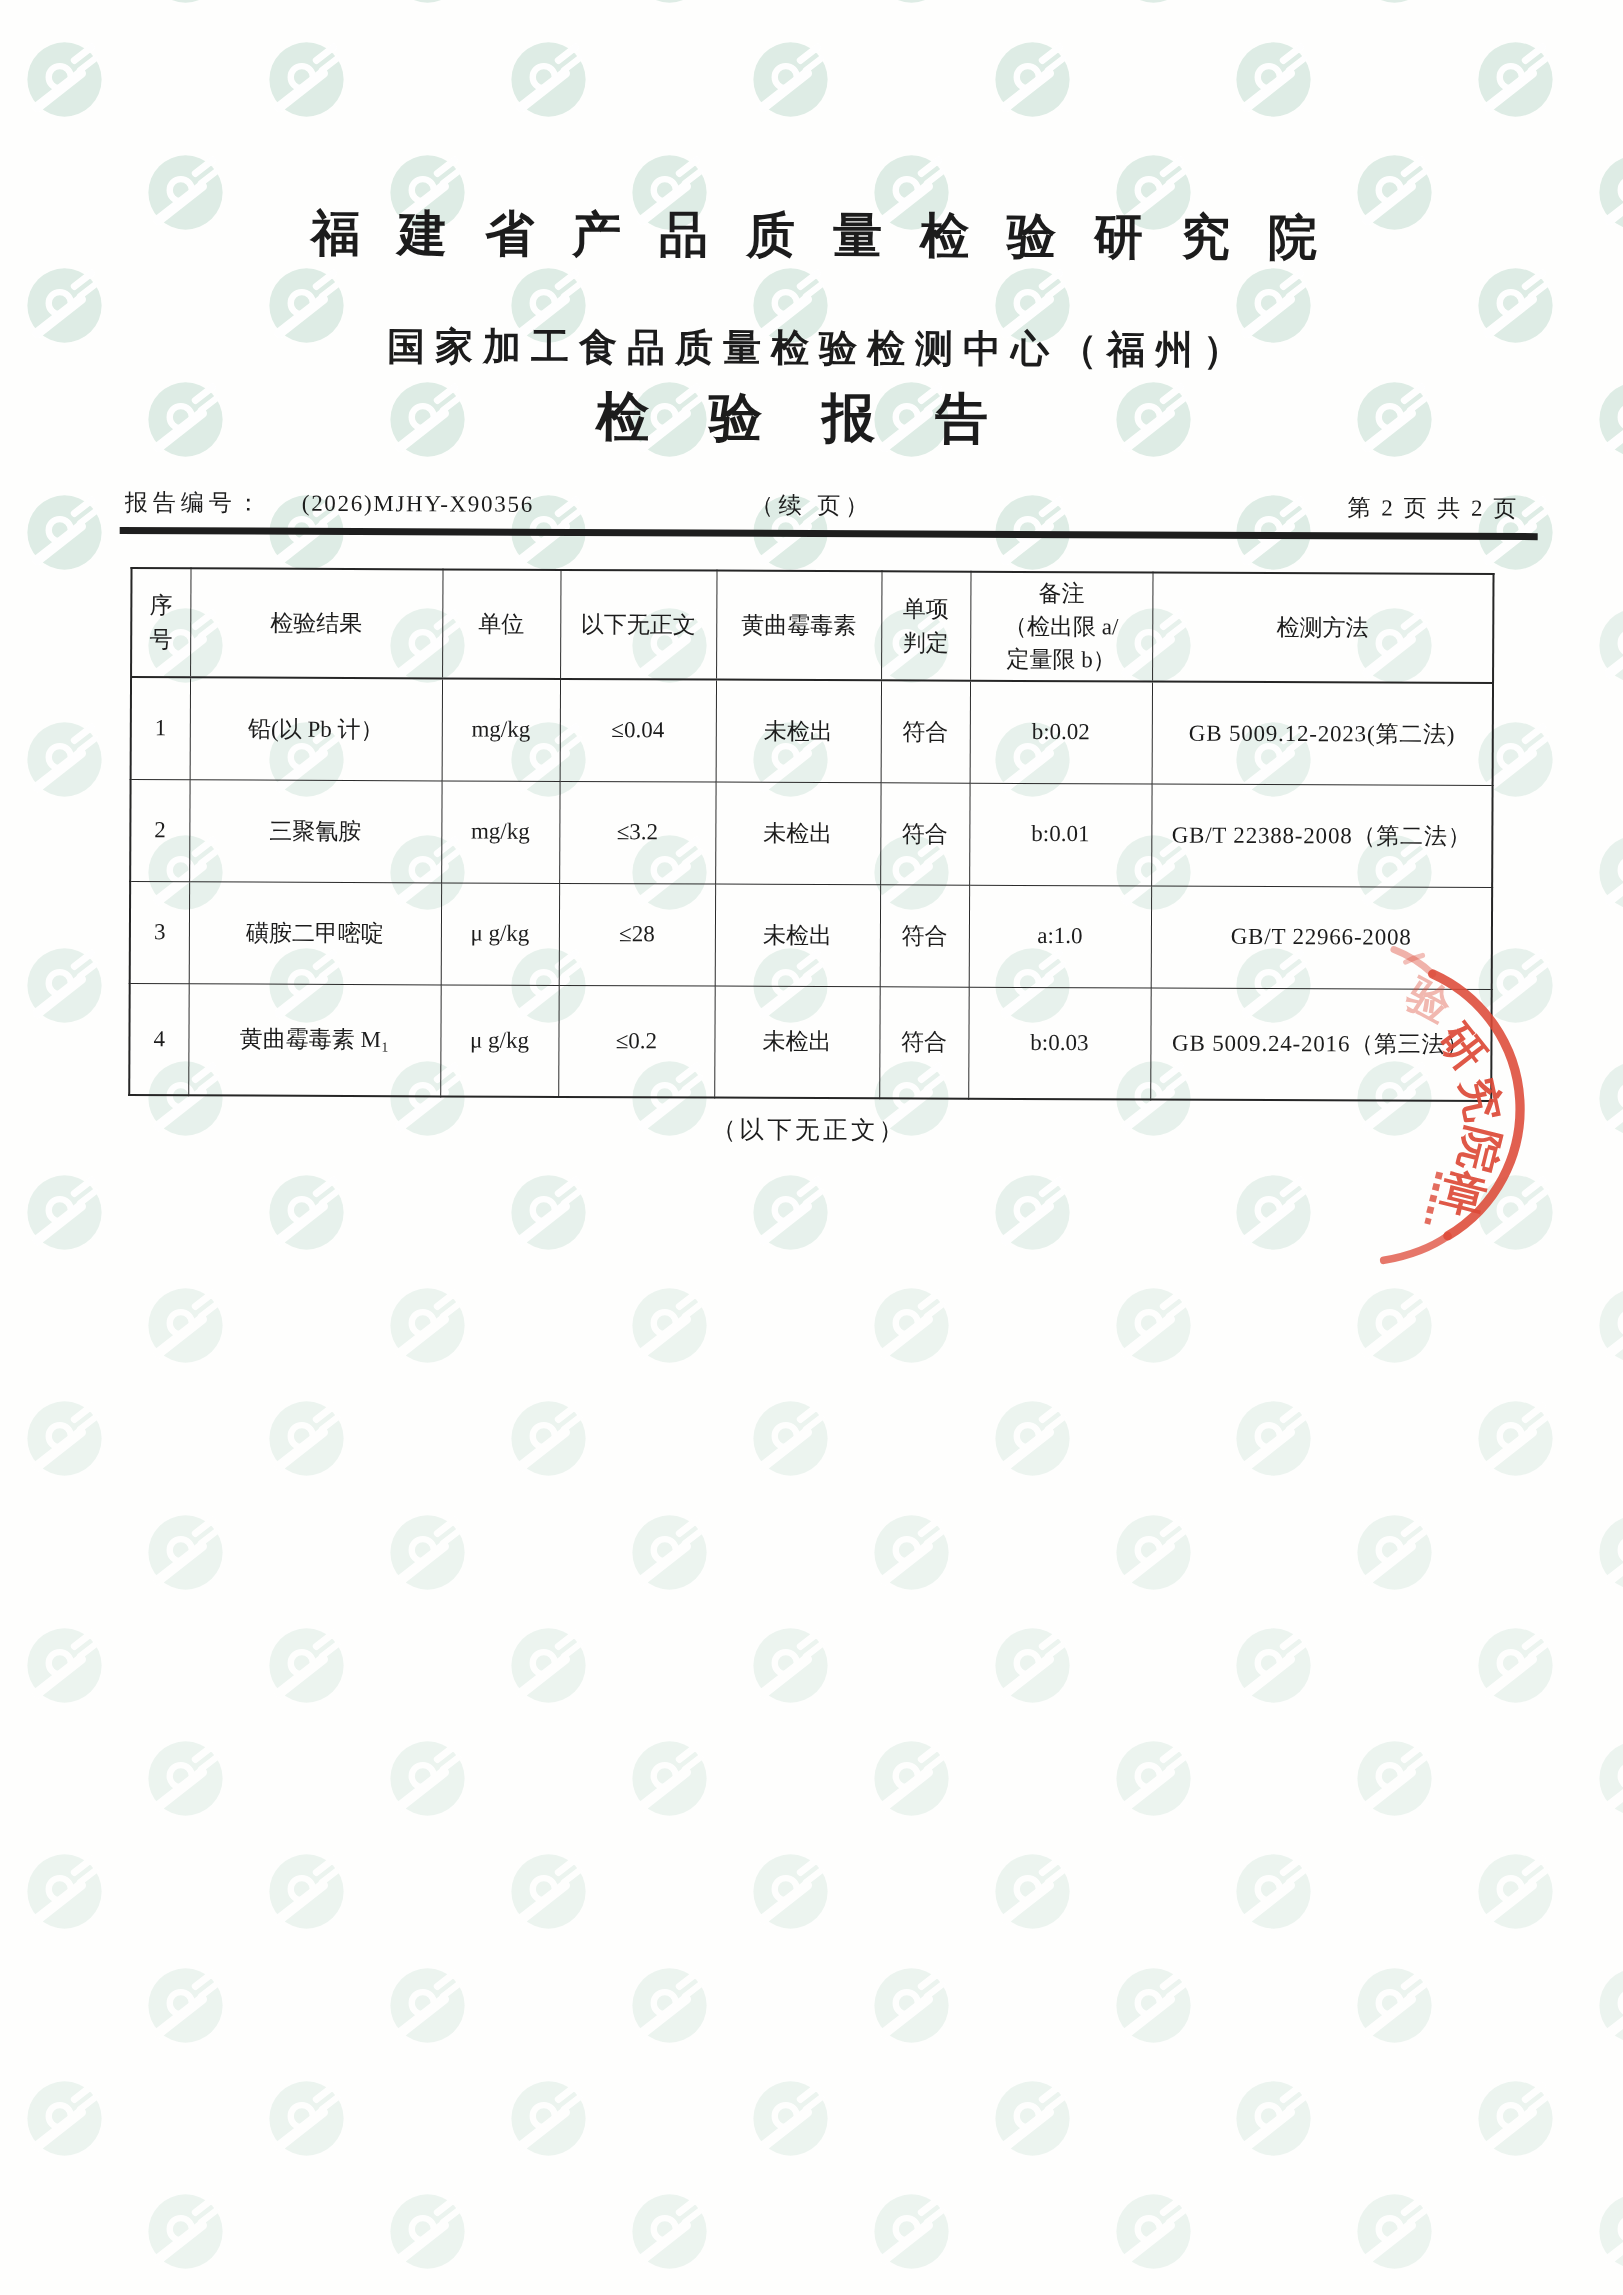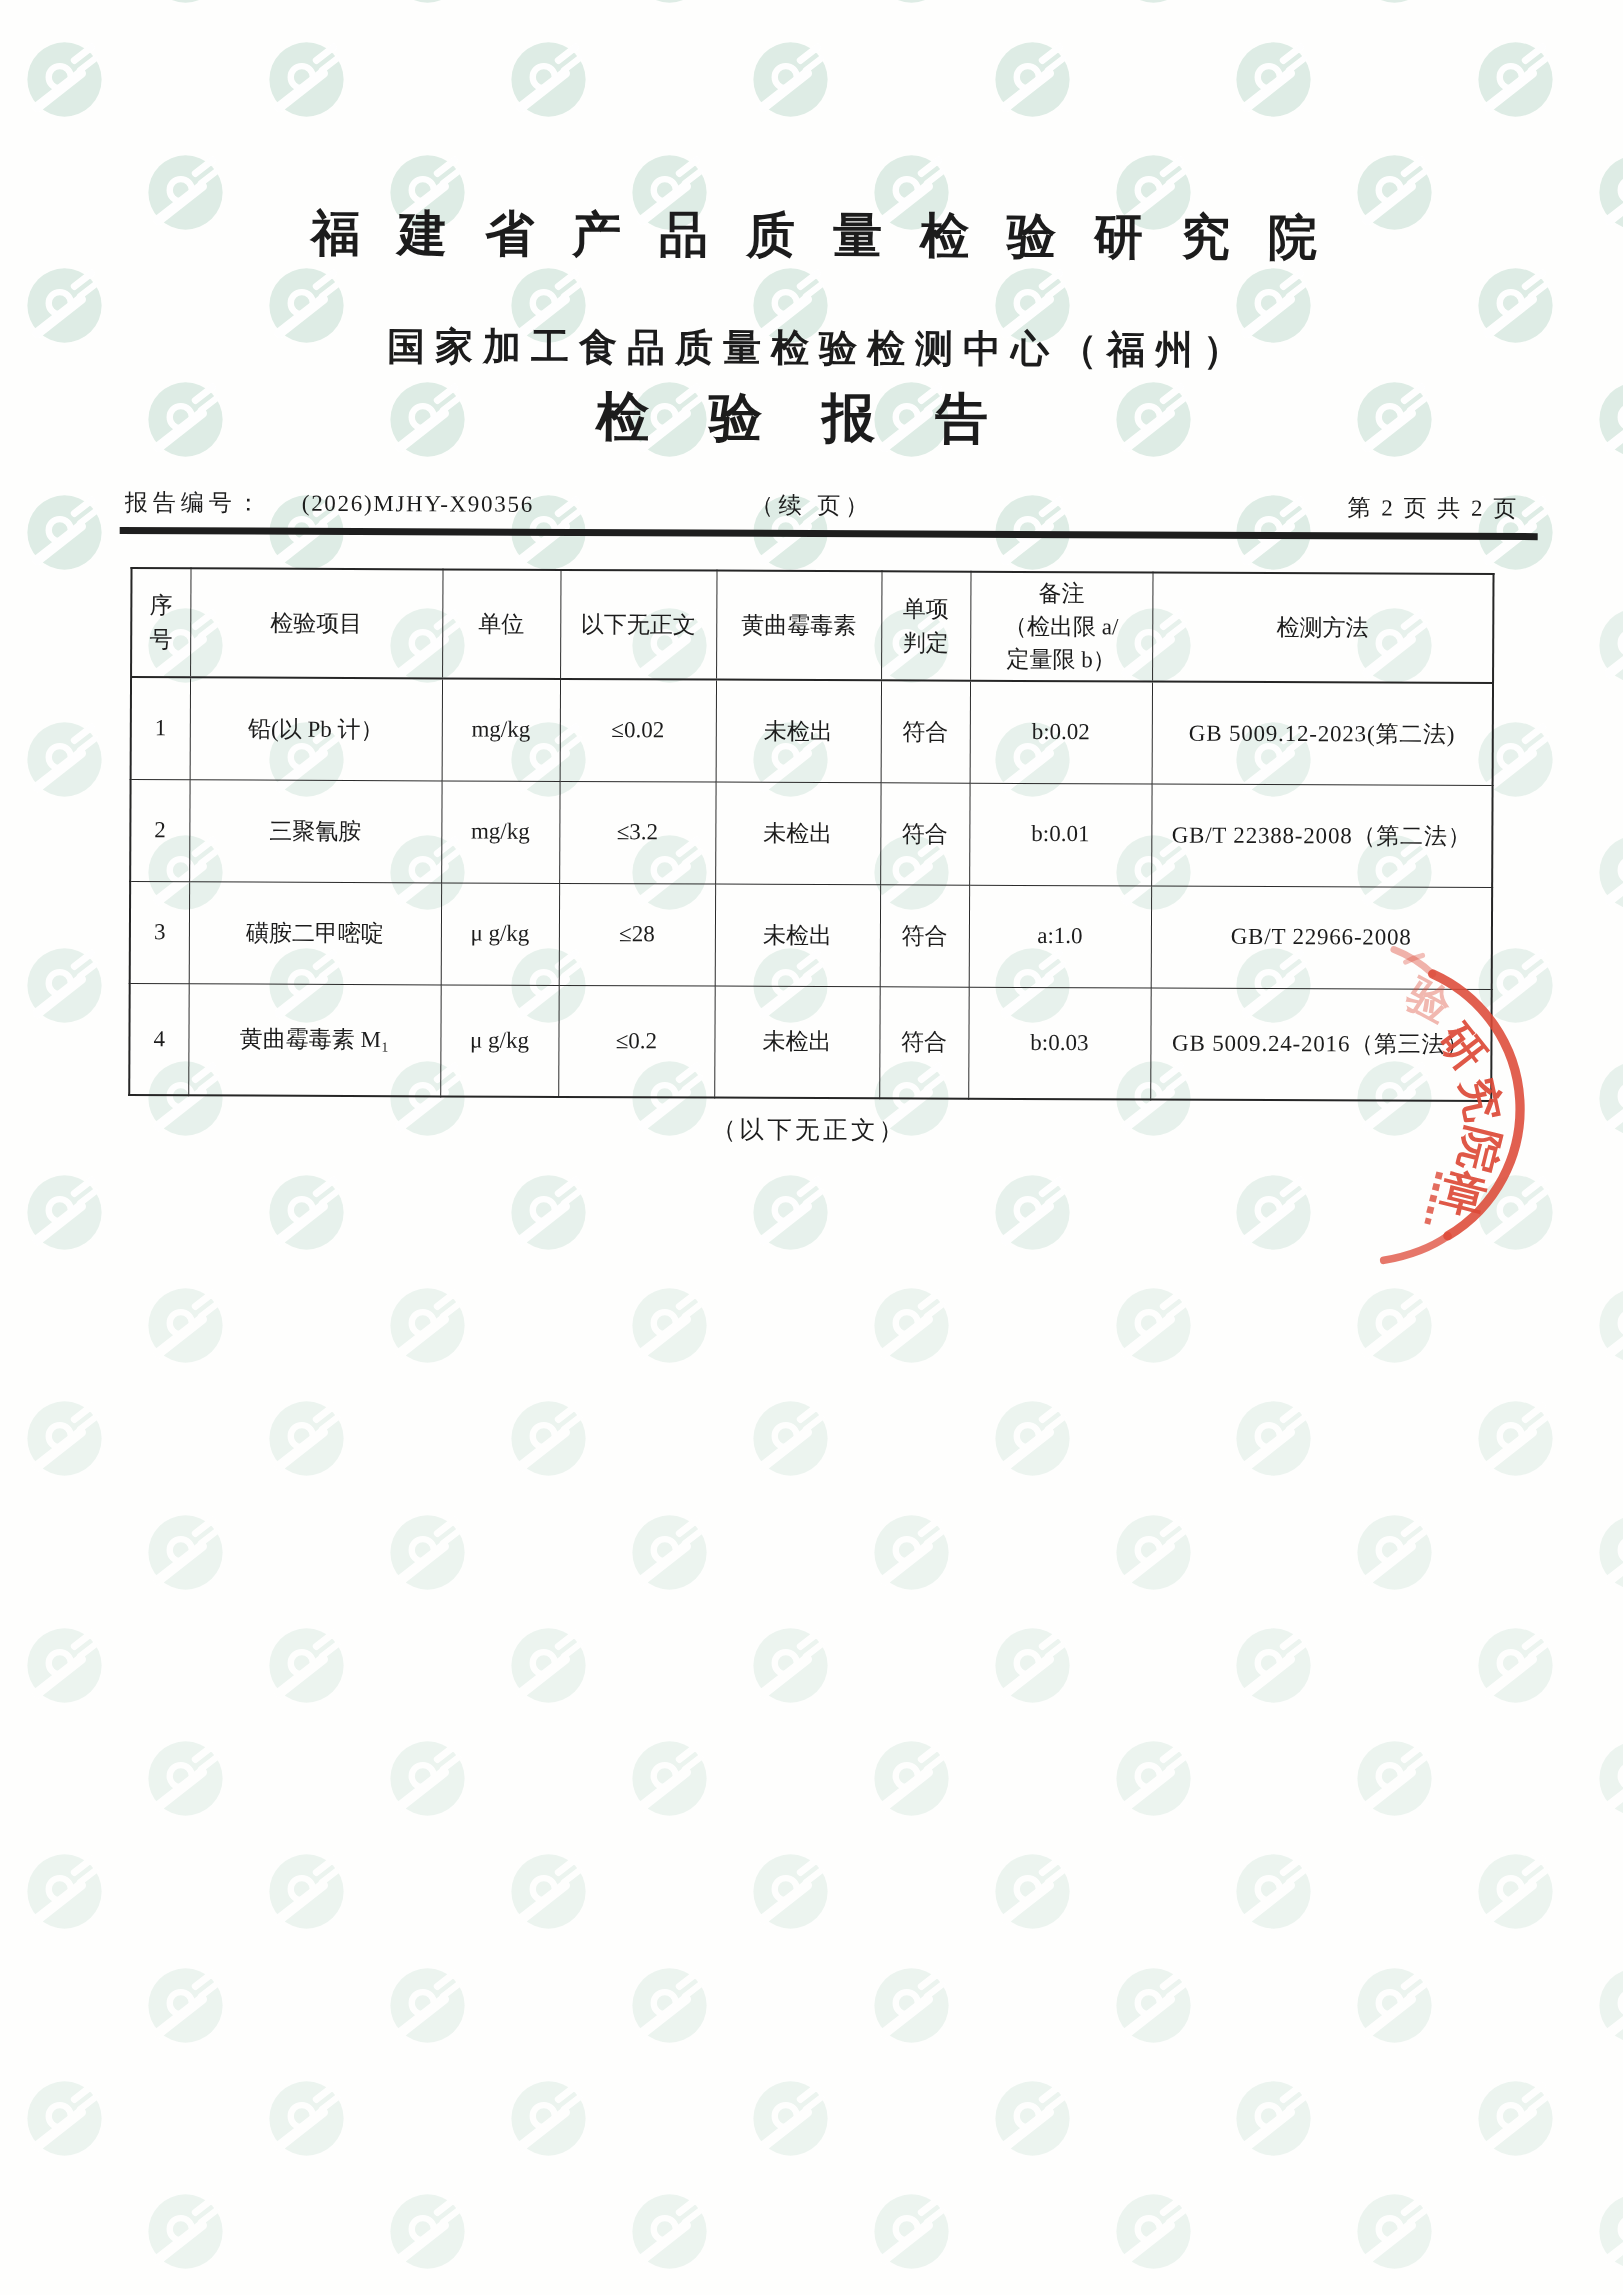--- a/index.html
+++ b/index.html
@@ -1405,38 +1405,38 @@
         <col style="width:156px">
       <col style="width:165px">
         <col style="width:89px">
         <col style="width:182px">
         <col style="width:341px">
     </colgroup>
     <thead>
       <tr>
         <th>序
 号</th>
-        <th>检验项目</th>
+        <th>检验结果</th>
         <th>单位</th>
         <th>以下无正文</th>
         <th>黄曲霉毒素</th>
         <th>单项
 判定</th>
         <th>备注
 （检出限 a/
 定量限 b）</th>
         <th>检测方法</th>
       </tr>
     </thead>
     <tbody>
       <tr>
         <td>1</td>
         <td class="c-item">铅(以 Pb 计）</td>
         <td>mg/kg</td>
-        <td>≤0.02</td>
+        <td>≤0.04</td>
         <td>未检出</td>
         <td>符合</td>
         <td>b:0.02</td>
         <td class="c-method">GB 5009.12-2023(第二法)</td>
       </tr>
       <tr>
         <td>2</td>
         <td class="c-item">三聚氰胺</td>
         <td>mg/kg</td>
         <td>≤3.2</td>

